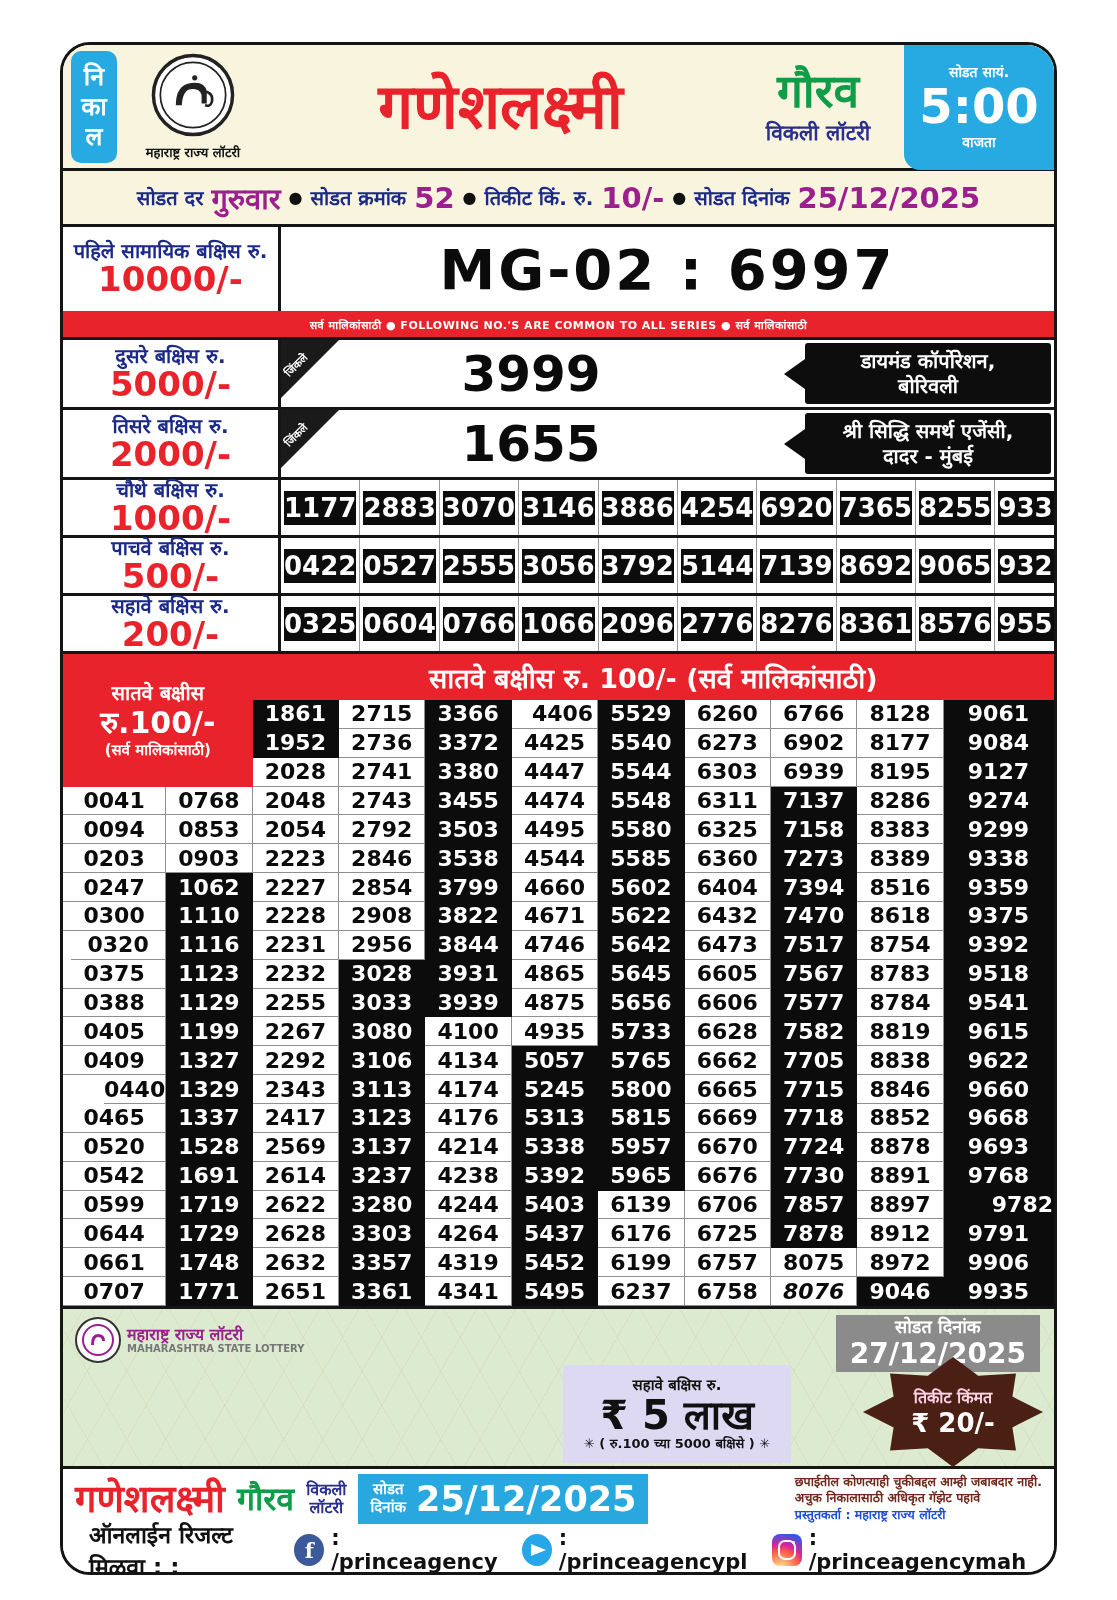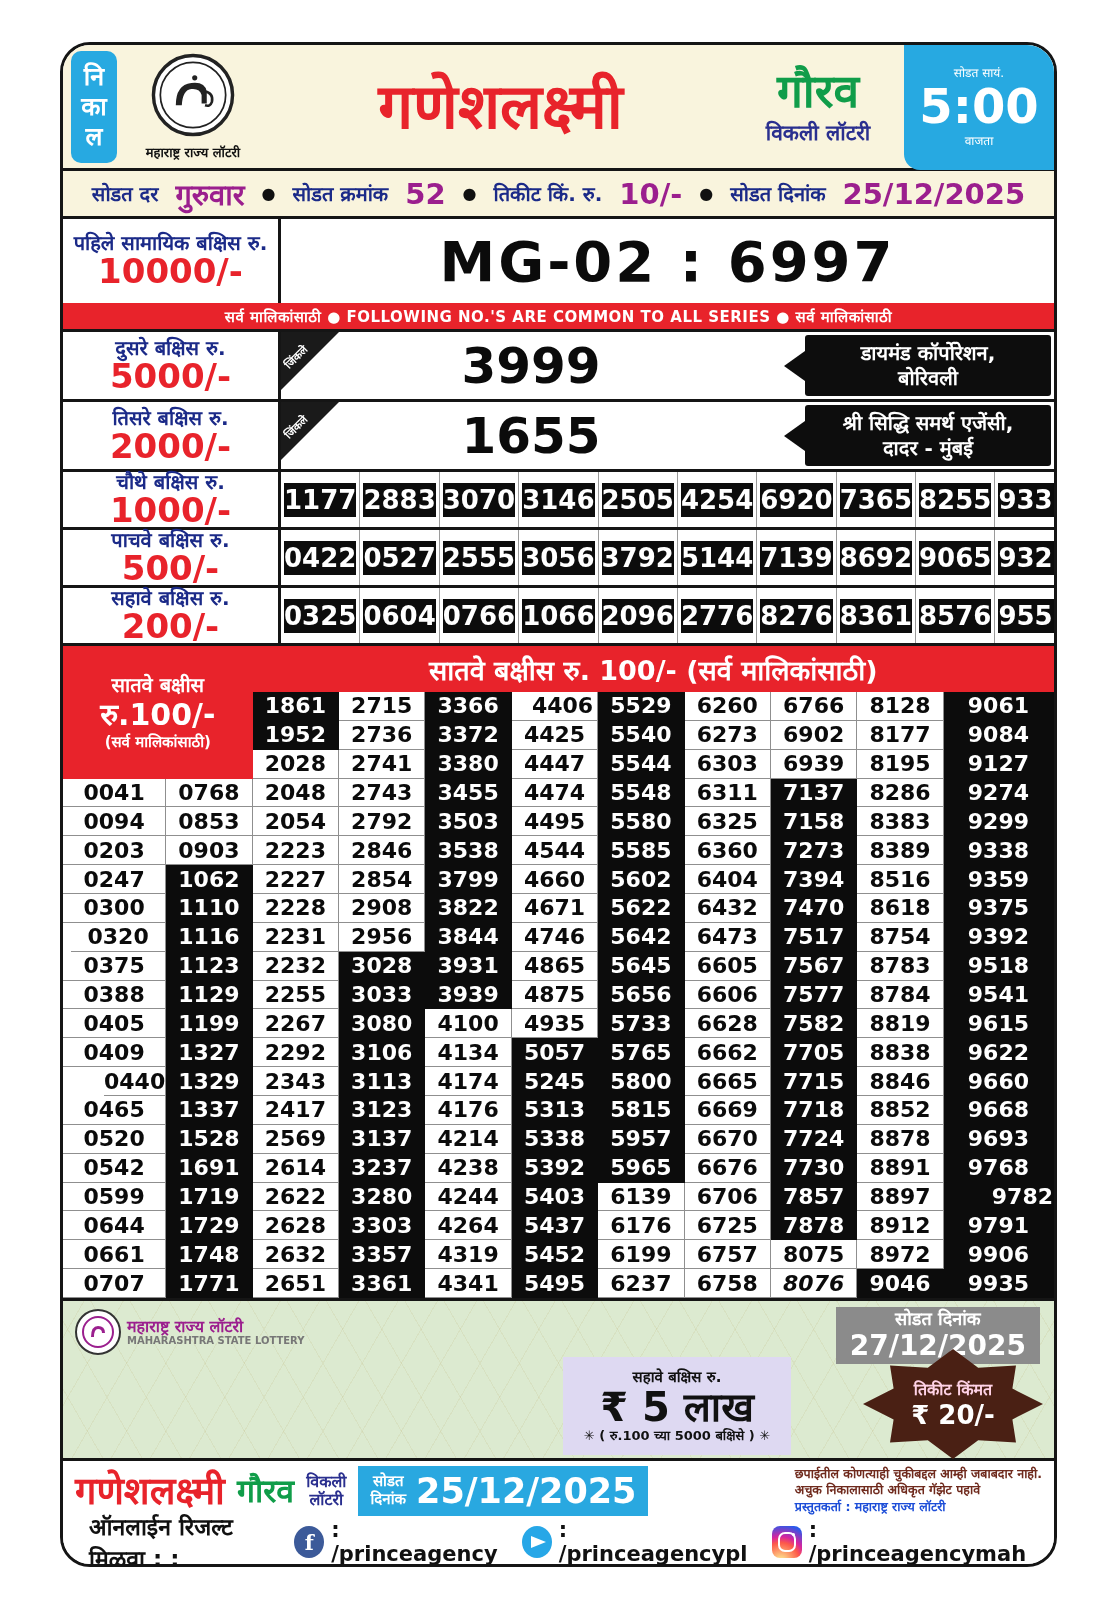--- a/index.html
+++ b/index.html
@@ -11,37 +11,37 @@
   .masthead { height:126px; background:#f9f4dd; display:flex; align-items:center; padding-left:8px; border-bottom:3px solid #151515; }
   .nikal { width:46px; height:112px; background:#27a9e1; border-radius:10px; color:#fff; font-weight:bold; font-size:25px; display:flex; flex-direction:column; align-items:center; justify-content:center; line-height:1.2; flex:none; }
   .logo-wrap { width:152px; text-align:center; flex:none; }
   .logo-circle { width:86px; height:86px; margin:0 auto; }
   .logo-caption { font-size:13px; font-weight:bold; color:#111; margin-top:1px; }
   .title-wrap { flex:1; text-align:center; color:#e8232b; font-weight:bold; font-size:62px; line-height:1.05; }
   .sub-wrap { width:172px; text-align:center; flex:none; }
   .sub-wrap .gaurav { color:#109d49; font-weight:bold; font-size:46px; line-height:1; }
   .sub-wrap .weekly { color:#2a2f8f; font-weight:bold; font-size:21px; margin-top:4px; }
   .time-box { margin-left:auto; width:150px; height:126px; background:#27a9e1; color:#fff; display:flex; flex-direction:column; align-items:center; justify-content:center; text-align:center; border-radius:0 0 0 16px; flex:none; }
-  .time-box .t-small { font-size:12px; font-weight:normal; }
+  .time-box .t-small { font-size:14px; font-weight:bold; }
   .time-box .t-big { font-size:48px; font-weight:bold; line-height:1.05; }
 
   
-  .info-row { height:48px; background:#f9f4dd; border-bottom:3px solid #151515; display:flex; align-items:center; justify-content:center; gap:17px; white-space:nowrap; }
+  .info-row { height:56px; background:#f9f4dd; border-bottom:3px solid #151515; display:flex; align-items:center; justify-content:center; gap:8px; white-space:nowrap; }
   .info-row .lbl { color:#1b2a88; font-weight:bold; font-size:20px; }
   .info-row .val { color:#9b1f8e; font-weight:bold; font-size:29px; }
   .info-row .dot { color:#111; font-size:16px; }
 
   
   .prow { display:flex; background:#fff; }
   .plabel { width:218px; border-right:3px solid #151515; display:flex; flex-direction:column; align-items:center; justify-content:center; text-align:center; flex:none; }
   .plabel .l { color:#1b2a88; font-weight:bold; font-size:20px; line-height:1.1; }
   .plabel .a { color:#e8232b; font-weight:bold; font-size:34px; line-height:1.05; }
   .prize1 { height:84px; }
   .prize1 .pnum1 { flex:1; display:flex; align-items:center; justify-content:center; font-size:56px; font-weight:bold; letter-spacing:3px; color:#0b0b0b; }
-  .banner { height:26px; background:#e8232b; color:#fff; font-weight:bold; font-size:15px; display:flex; align-items:center; justify-content:center; letter-spacing:0.5px; }
+  .banner { height:26px; background:#e8232b; color:#fff; font-weight:bold; font-size:11px; display:flex; align-items:center; justify-content:center; letter-spacing:0.5px; }
   .prize23 { height:70px; border-top:3px solid #151515; }
   .numbox { flex:1; position:relative; display:flex; align-items:center; justify-content:center; font-size:50px; font-weight:bold; color:#0b0b0b; }
   .ribbon { position:absolute; left:0; top:0; width:58px; height:58px; }
   .ribbon::before { content:''; position:absolute; inset:0; background:#1a1a1a; clip-path:polygon(0 0,100% 0,0 100%); }
   .ribbon span { position:absolute; left:1px; top:17px; transform:rotate(-45deg); color:#fff; font-size:11px; font-weight:bold; }
   .seller { width:246px; background:#0d0d0d; color:#fff; display:flex; flex-direction:column; align-items:center; justify-content:center; text-align:center; font-weight:bold; font-size:20px; line-height:1.25; position:relative; margin:3px 3px 3px 24px; border-radius:3px; flex:none; }
   .seller::before { content:''; position:absolute; left:-21px; top:50%; margin-top:-15px; border-top:15px solid transparent; border-bottom:15px solid transparent; border-right:21px solid #0d0d0d; }
 
   .chiprow { height:58px; border-top:3px solid #151515; }
   .chips { flex:1; display:flex; }
@@ -214,21 +214,21 @@
           <div class="chip-cell">
             <div class="chip">2883</div>
           </div>
           <div class="chip-cell">
             <div class="chip">3070</div>
           </div>
           <div class="chip-cell">
             <div class="chip">3146</div>
           </div>
           <div class="chip-cell">
-            <div class="chip">2505</div>
+            <div class="chip">3886</div>
           </div>
           <div class="chip-cell">
             <div class="chip">4254</div>
           </div>
           <div class="chip-cell">
             <div class="chip">6920</div>
           </div>
           <div class="chip-cell">
             <div class="chip">7365</div>
           </div>

